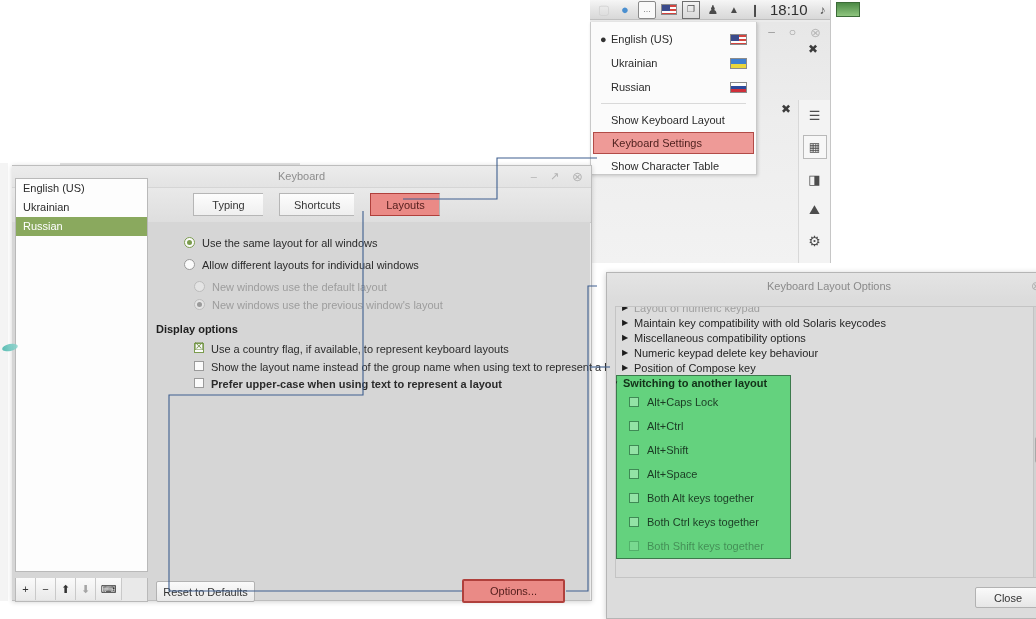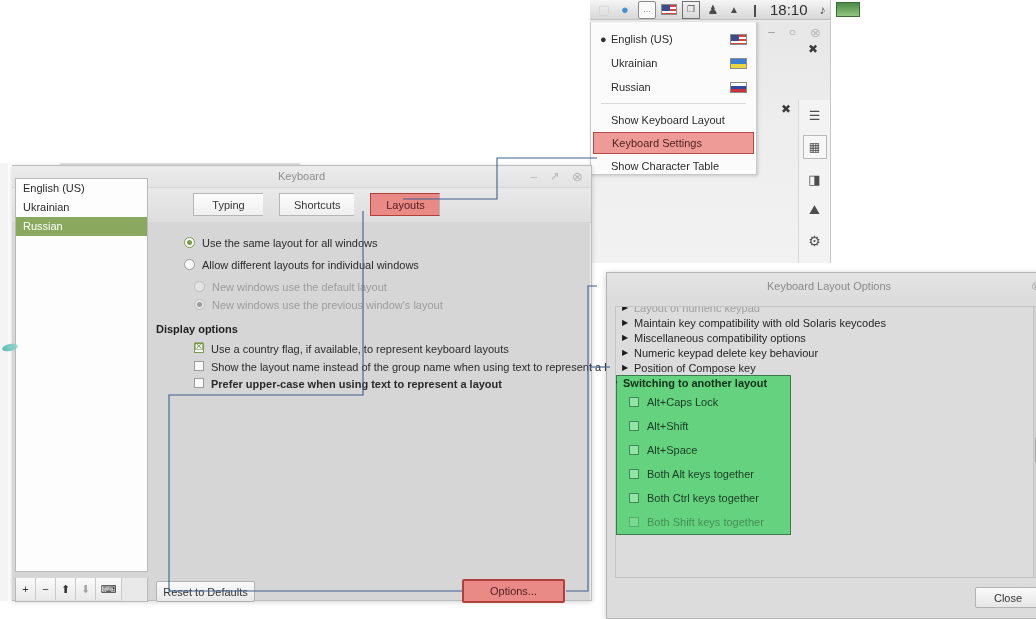--- a/index.html
+++ b/index.html
@@ -379,20 +379,24 @@
       <div id="klo-group-head">
         <span class="klo-arrow" style="margin-left:-6px;">▼</span>
         <span>Switching to another layout</span>
       </div>
       <div class="klo-sub">
         <span class="cb"></span>
         <span>Alt+Caps Lock</span>
       </div>
       <div class="klo-sub">
         <span class="cb"></span>
+        <span>Alt+Ctrl</span>
+      </div>
+      <div class="klo-sub">
+        <span class="cb"></span>
         <span>Alt+Shift</span>
       </div>
       <div class="klo-sub">
         <span class="cb"></span>
         <span>Alt+Space</span>
       </div>
       <div class="klo-sub">
         <span class="cb"></span>
         <span>Both Alt keys together</span>
       </div>

